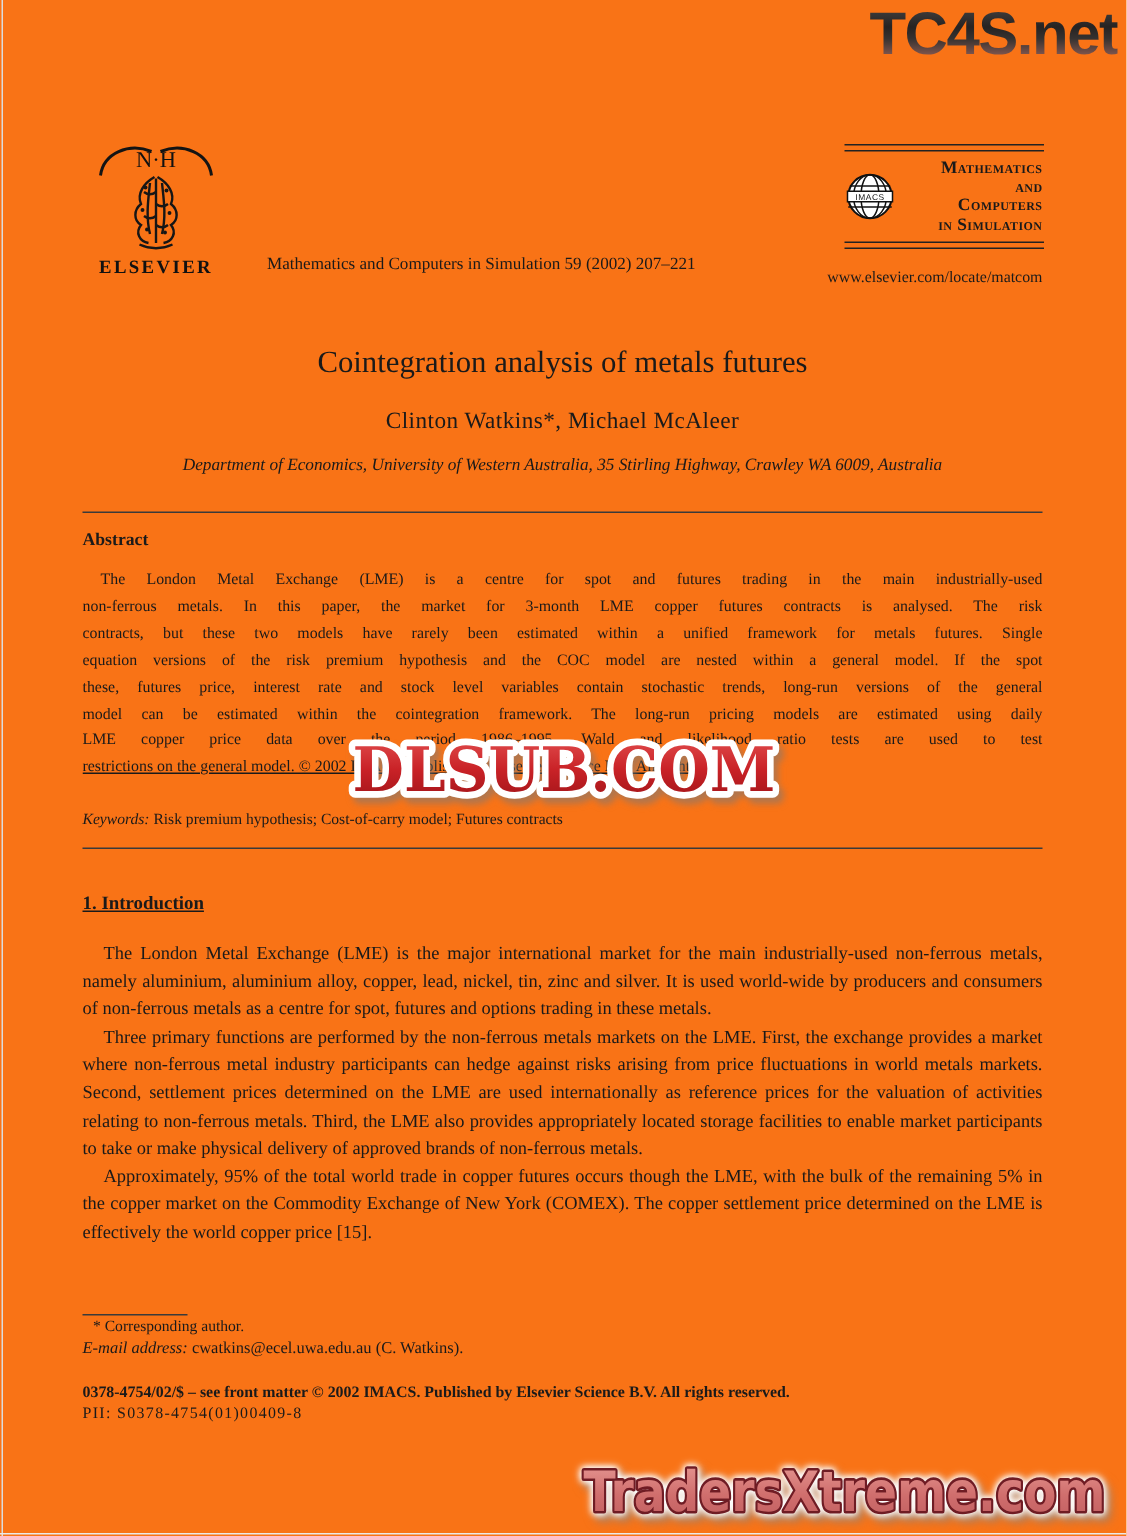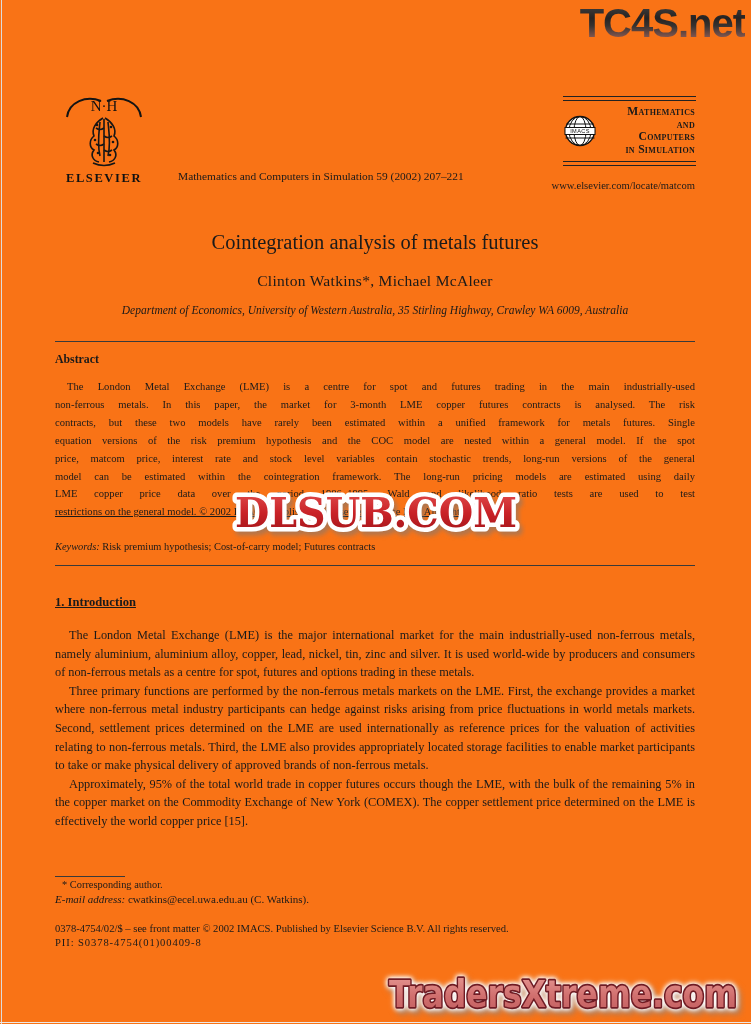--- a/index.html
+++ b/index.html
@@ -44,21 +44,21 @@
 
   .intro-heading{position:absolute;left:55px;top:595px;font-weight:700;font-size:12.6px;text-decoration:underline;}
   .intro-body{position:absolute;left:55px;top:626px;width:640px;font-size:12.3px;line-height:18.6px;}
   .intro-body .item{margin:0;text-indent:14px;text-align:justify;}
 
   .fn-rule{position:absolute;left:55px;top:876px;width:70px;border-top:1px solid #3a3a3a;}
   .fn-1{position:absolute;left:62px;top:879px;font-size:10.4px;}
   .fn-2{position:absolute;left:55px;top:893px;font-size:11px;}
   .fn-2 .lbl{font-style:italic;}
 
-  .imprint-1{position:absolute;left:55px;top:923px;font-size:10.6px;}
+  .imprint-1{position:absolute;left:55px;top:923px;font-size:10.6px;font-weight:bold;}
   .imprint-2{position:absolute;left:55px;top:937px;font-size:10.6px;letter-spacing:0.9px;}
 
   
   .dlsub-wm{position:absolute;left:226px;top:480px;width:300px;height:62px;}
   .dlsub-wm text{font-family:"DejaVu Serif",serif;font-weight:700;font-size:41px;
                  paint-order:stroke;stroke:#ffffff;stroke-width:9px;stroke-linejoin:round;
                  filter:drop-shadow(3px 4px 2px rgba(120,120,120,0.55));}
   
   .traders-wm{position:absolute;left:381px;top:966px;width:365px;height:55px;}
   .traders-wm text{font-family:"DejaVu Sans",sans-serif;font-weight:700;font-size:37px;
@@ -135,21 +135,21 @@
   <div class="affiliation">Department of Economics, University of Western Australia, 35 Stirling Highway, Crawley WA 6009, Australia</div>
 
   <div class="rule rule-1"></div>
 
   <div class="abstract-heading">Abstract</div>
   <div class="abstract-lines">
       <div class="abs-line first">The London Metal Exchange (LME) is a centre for spot and futures trading in the main industrially-used</div>
       <div class="abs-line">non-ferrous metals. In this paper, the market for 3-month LME copper futures contracts is analysed. The risk</div>
       <div class="abs-line">contracts, but these two models have rarely been estimated within a unified framework for metals futures. Single</div>
       <div class="abs-line">equation versions of the risk premium hypothesis and the COC model are nested within a general model. If the spot</div>
-      <div class="abs-line">price, matcom price, interest rate and stock level variables contain stochastic trends, long-run versions of the general</div>
+      <div class="abs-line">these, futures price, interest rate and stock level variables contain stochastic trends, long-run versions of the general</div>
       <div class="abs-line">model can be estimated within the cointegration framework. The long-run pricing models are estimated using daily</div>
       <div class="abs-line">LME copper price data over the period 1986–1995. Wald and likelihood ratio tests are used to test</div>
       <div class="abs-line last">restrictions on the general model. © 2002 IMACS. Published by Elsevier Science B.V. All rights reserved.</div>
     </div>
 
   <div class="keywords">
     <span class="lbl">Keywords:</span>
     <span>Risk premium hypothesis; Cost-of-carry model; Futures contracts</span>
   </div>
 

